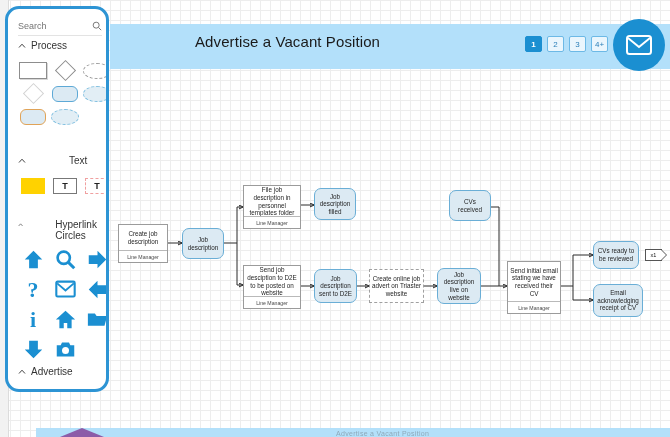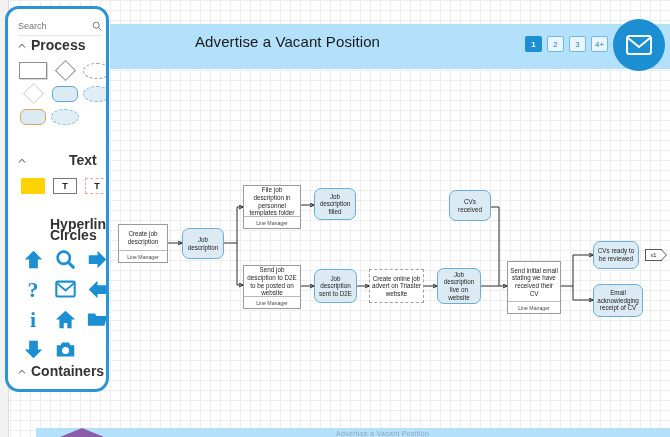--- a/index.html
+++ b/index.html
@@ -66,21 +66,21 @@
     position:absolute;left:10px;top:8px;width:84px;height:18px;
     border-bottom:1px solid #e3e3e3;display:flex;align-items:center;
   }
   .search-row input{
     border:none;outline:none;font-size:9px;color:#8a8a8a;width:64px;
     font-family:"Liberation Sans",sans-serif;background:transparent;padding:0;
   }
   .search-ico{margin-left:auto;width:10px;height:10px;}
   .sect{position:absolute;left:10px;display:flex;align-items:flex-start;gap:5px;}
   .chev{display:inline-block;width:8px;height:8px;margin-top:2px;}
-  .sect-label{font-size:14px;font-weight:bold;color:#333;line-height:11px;}
+  .sect-label{font-size:10px;font-weight:normal;color:#333;line-height:11px;}
   .grid3{position:absolute;left:10px;display:grid;grid-template-columns:repeat(3,30px);gap:4px 2px;}
   .cell{width:30px;height:19px;display:flex;align-items:center;justify-content:center;}
 
   .sh-rect{width:26px;height:15px;border:1px solid #8d8d8d;background:#fff;box-shadow:1px 1px 0 #d8d8d8;}
   .sh-diamond{width:13px;height:13px;transform:rotate(45deg);border:1px solid #8d8d8d;background:#fff;}
   .sh-diamond.faint{border-color:#d3d3d3;}
   .sh-ell-dash{width:26px;height:14px;border:1px dashed #9e9e9e;border-radius:50%;background:#fff;}
   .sh-ell-dash.blue{border-color:#7fbfe0;background:#e2eef5;}
   .sh-round-blue{width:24px;height:14px;border:1px solid #5da9d6;border-radius:6px;background:#dceaf3;}
   .sh-round-orange{width:24px;height:14px;border:1px solid #e0a357;border-radius:6px;background:#dceaf3;}
@@ -362,21 +362,21 @@
             <path d="M8 4 H16 L17.5 7 H22 V20 H2 V7 H6.5 Z"></path>
             <circle cx="12" cy="13" r="4" fill="#fff"></circle>
           </svg>
       </div>
     </div>
 
     <div class="sect" style="top:357px;">
       <svg class="chev" viewBox="0 0 8 8">
         <path d="M1,5.5 L4,2.2 L7,5.5" fill="none" stroke="#444" stroke-width="1"></path>
       </svg>
-      <span class="sect-label">Containers</span>
+      <span class="sect-label">Advertise</span>
     </div>
     <div class="grid3" style="top:379px;">
       <div class="cell">
           <div class="cnt v"></div>
         </div>
       <div class="cell">
           <div class="cnt h"></div>
         </div>
     </div>
 

